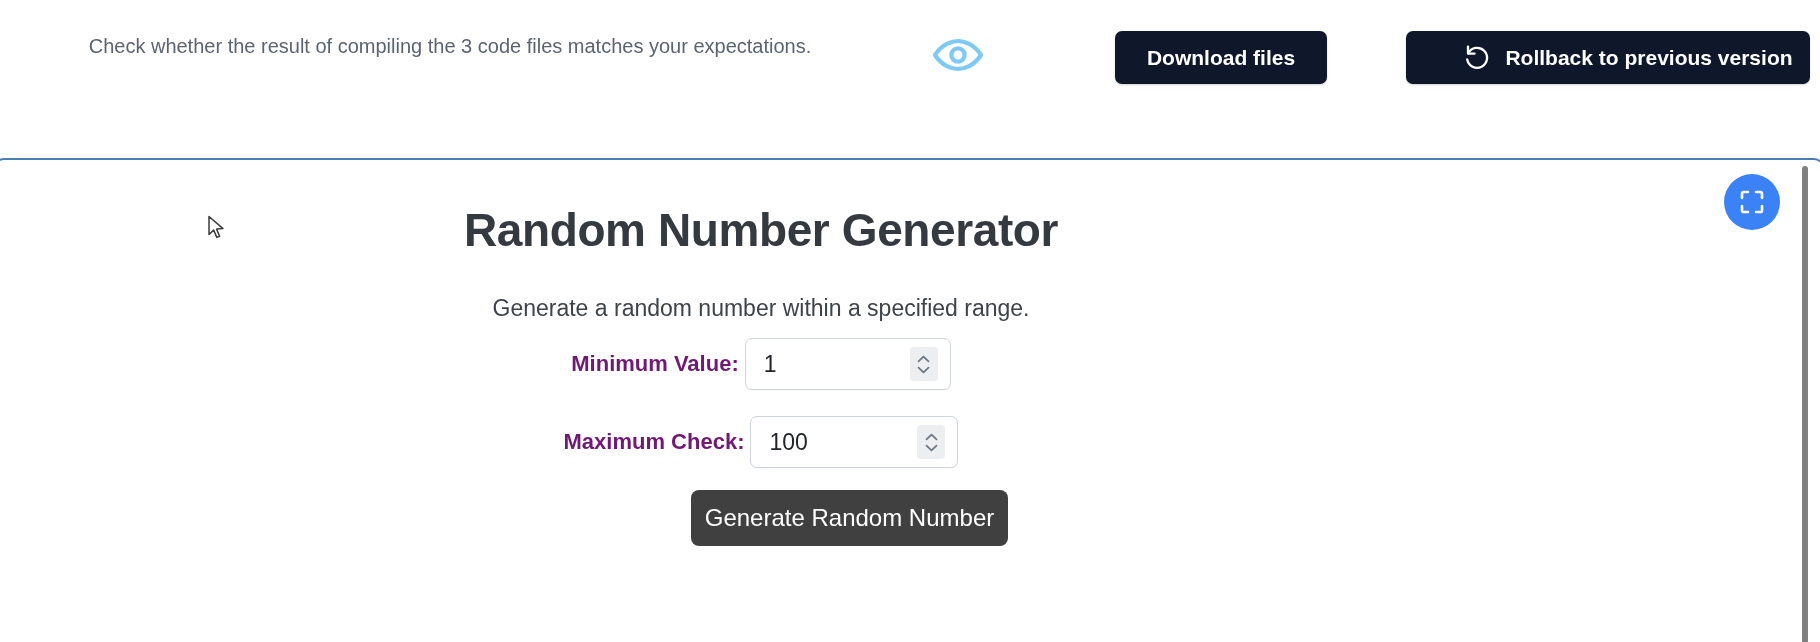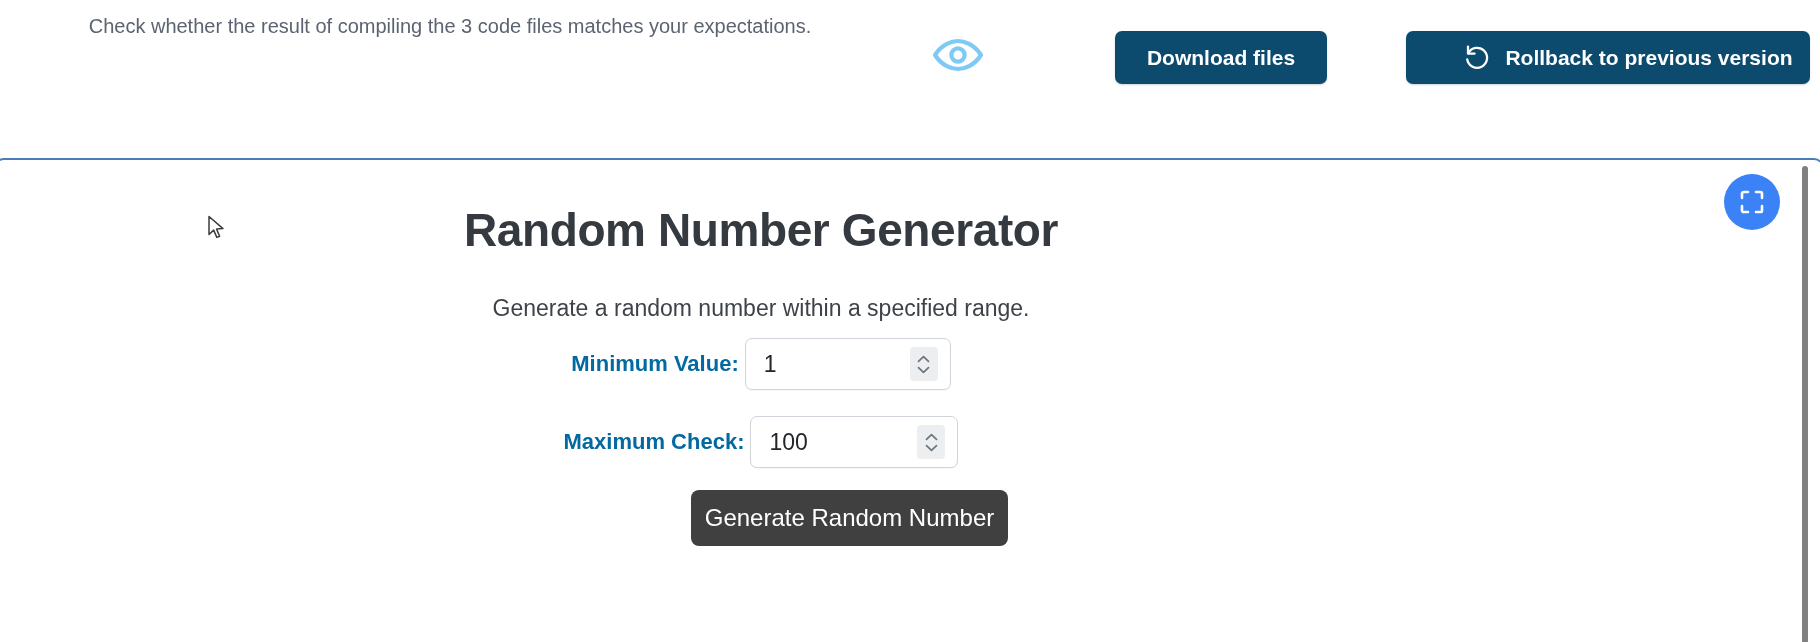--- a/index.html
+++ b/index.html
@@ -31,37 +31,37 @@
   #page-title {
     font-size: 40px;
     font-weight: bold;
     color: #7ec3f2;
     line-height: 1.08;
     letter-spacing: -0.2px;
     white-space: nowrap;
   }
 
   #page-subtitle {
-    margin-top: 0;
+    margin-top: 20px;
     font-size: 20px;
     color: #5b6470;
     line-height: 1.2;
     white-space: nowrap;
   }
 
   #eye-icon-wrap {
     position: absolute;
     left: 930px; top: 33px;
     width: 56px; height: 44px;
     display: flex; align-items: center; justify-content: center;
   }
 
   .hdr-btn {
     position: absolute;
-    background: #0c4a6e;
+    background: #0f172a;
     color: #ffffff;
     border: none;
     border-radius: 7px;
     font-family: "Liberation Sans", sans-serif;
     font-size: 21px;
     font-weight: bold;
     display: flex;
     align-items: center;
     justify-content: center;
     gap: 14px;
@@ -165,21 +165,21 @@
     align-items: center;
     justify-content: center;
   }
 
   #row-min { top: 178px; }
   #row-max { top: 256px; }
 
   .field-label {
     font-size: 22px;
     font-weight: bold;
-    color: #0369a1;
+    color: #701a75;
     margin-right: 6px;
     white-space: nowrap;
     text-align: center;
   }
 
   .num-input {
     position: relative;
     height: 52px;
     border: 1px solid #ced4da;
     border-radius: 7px;

